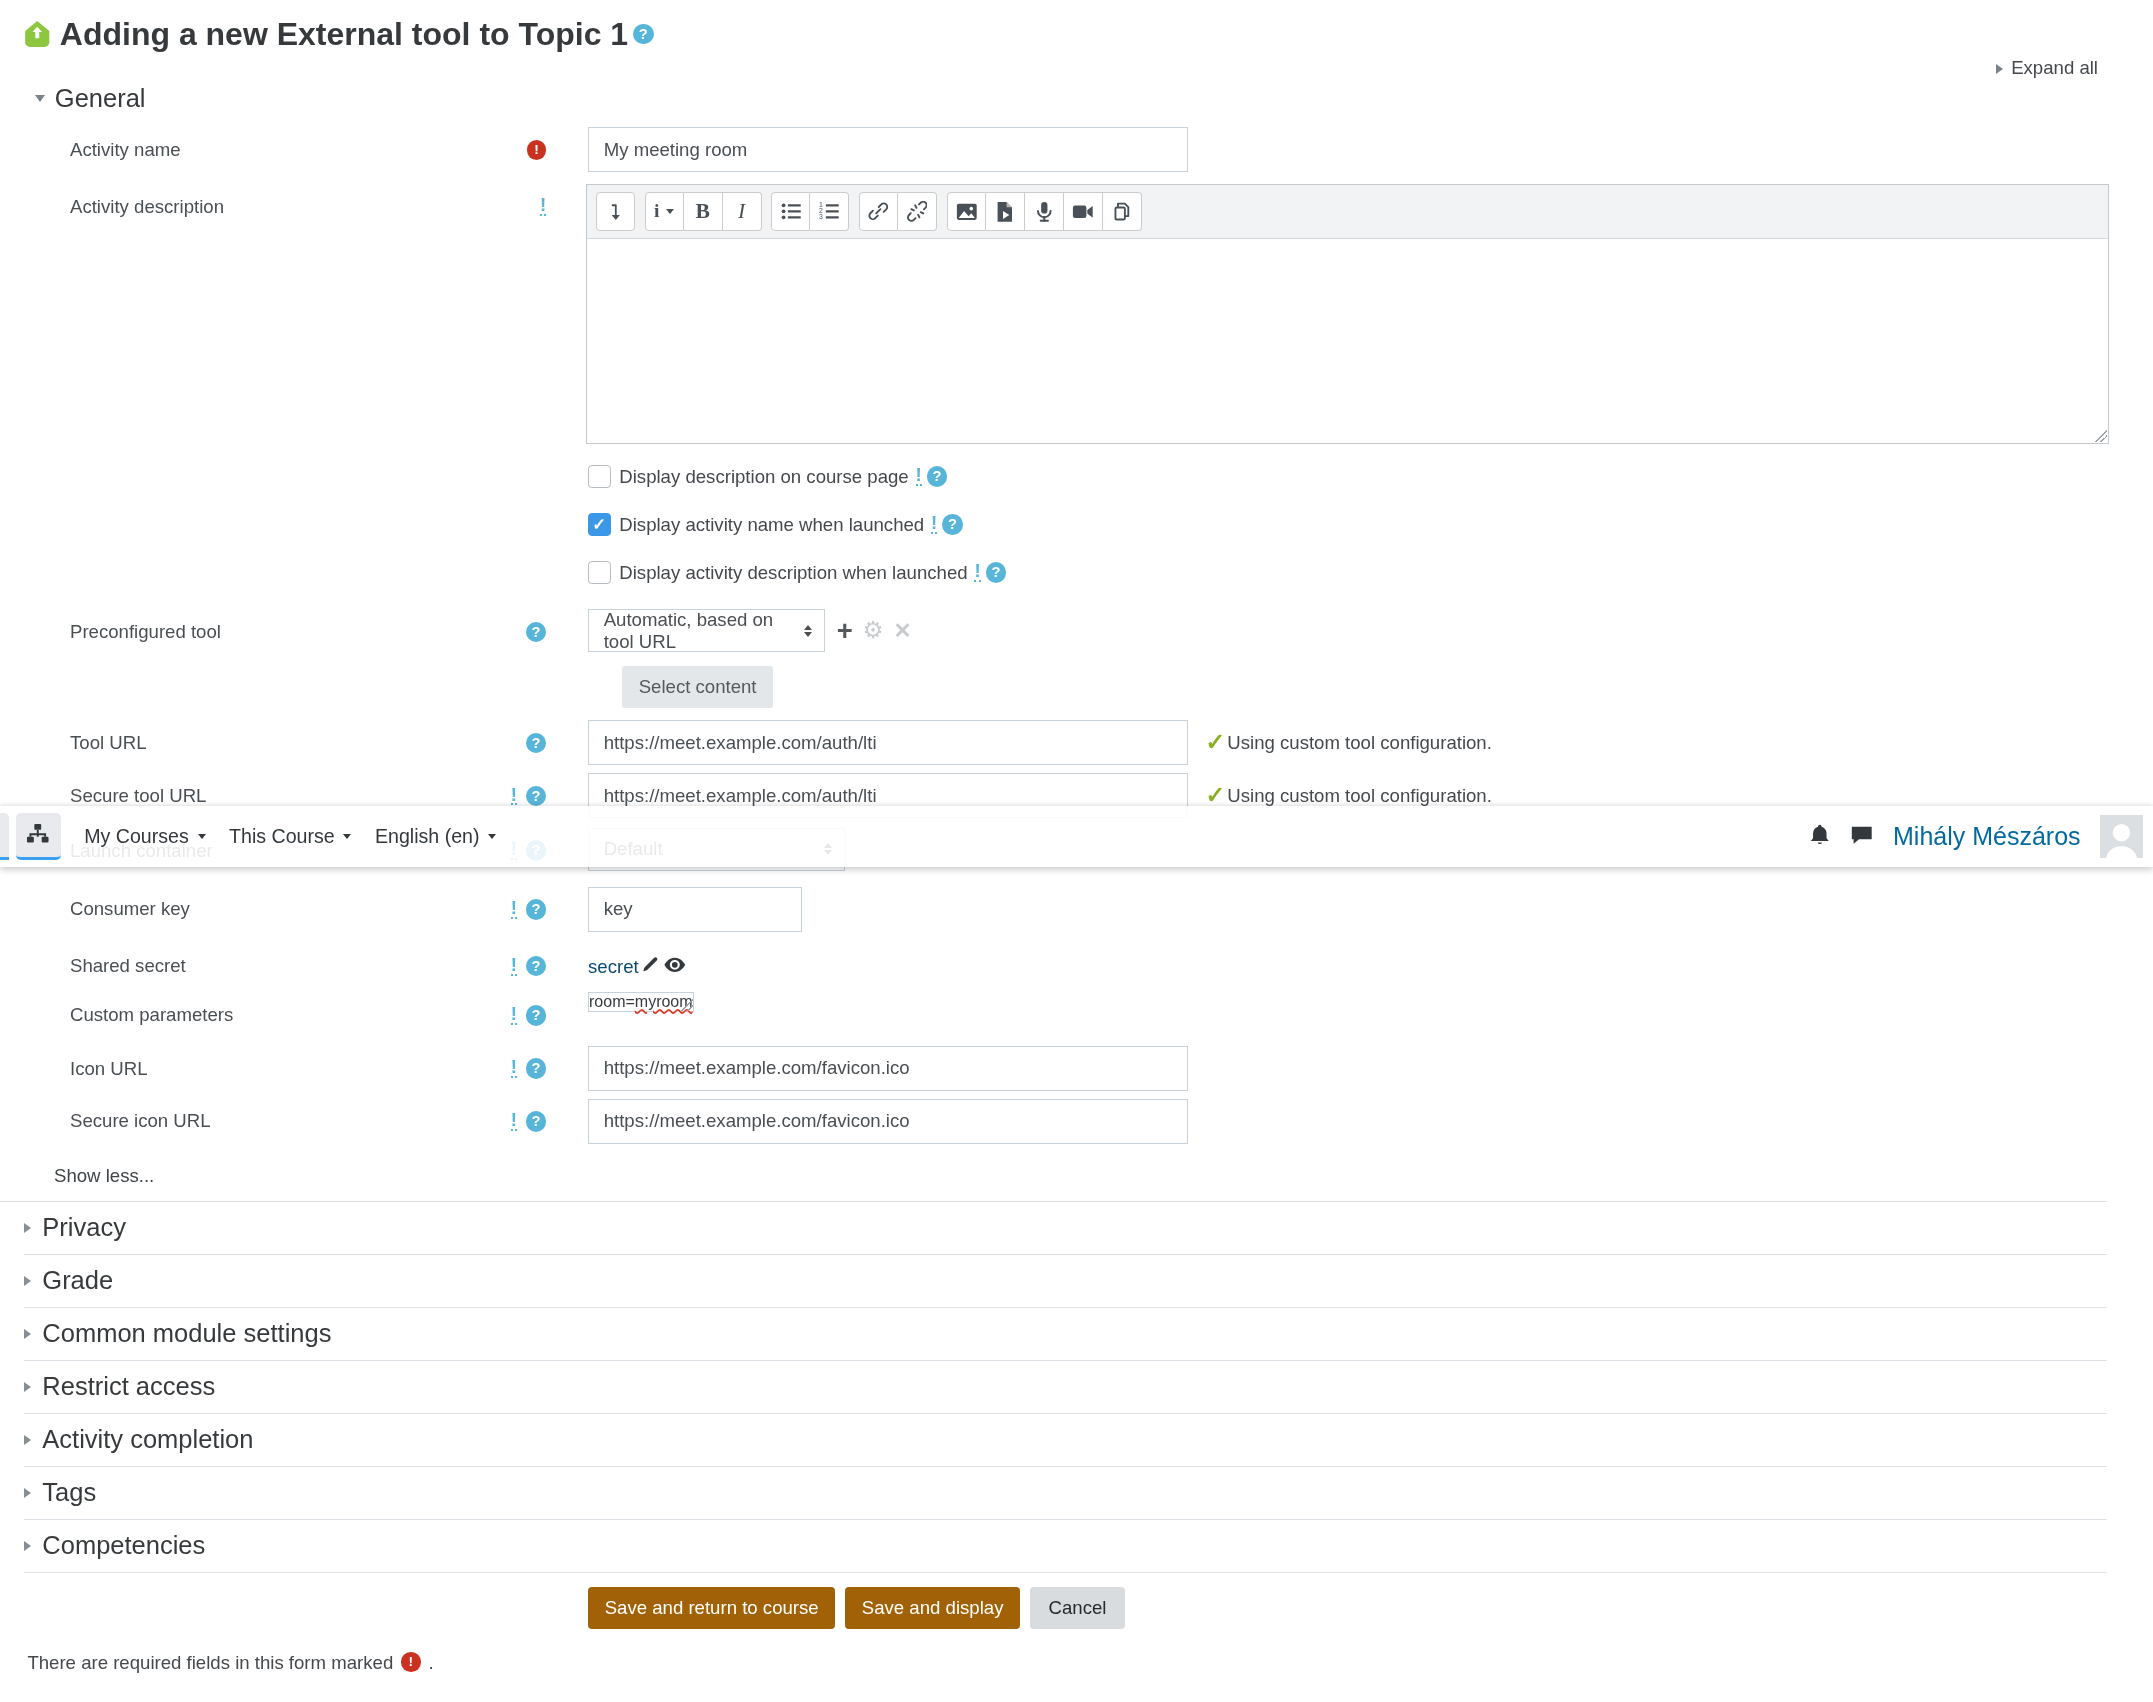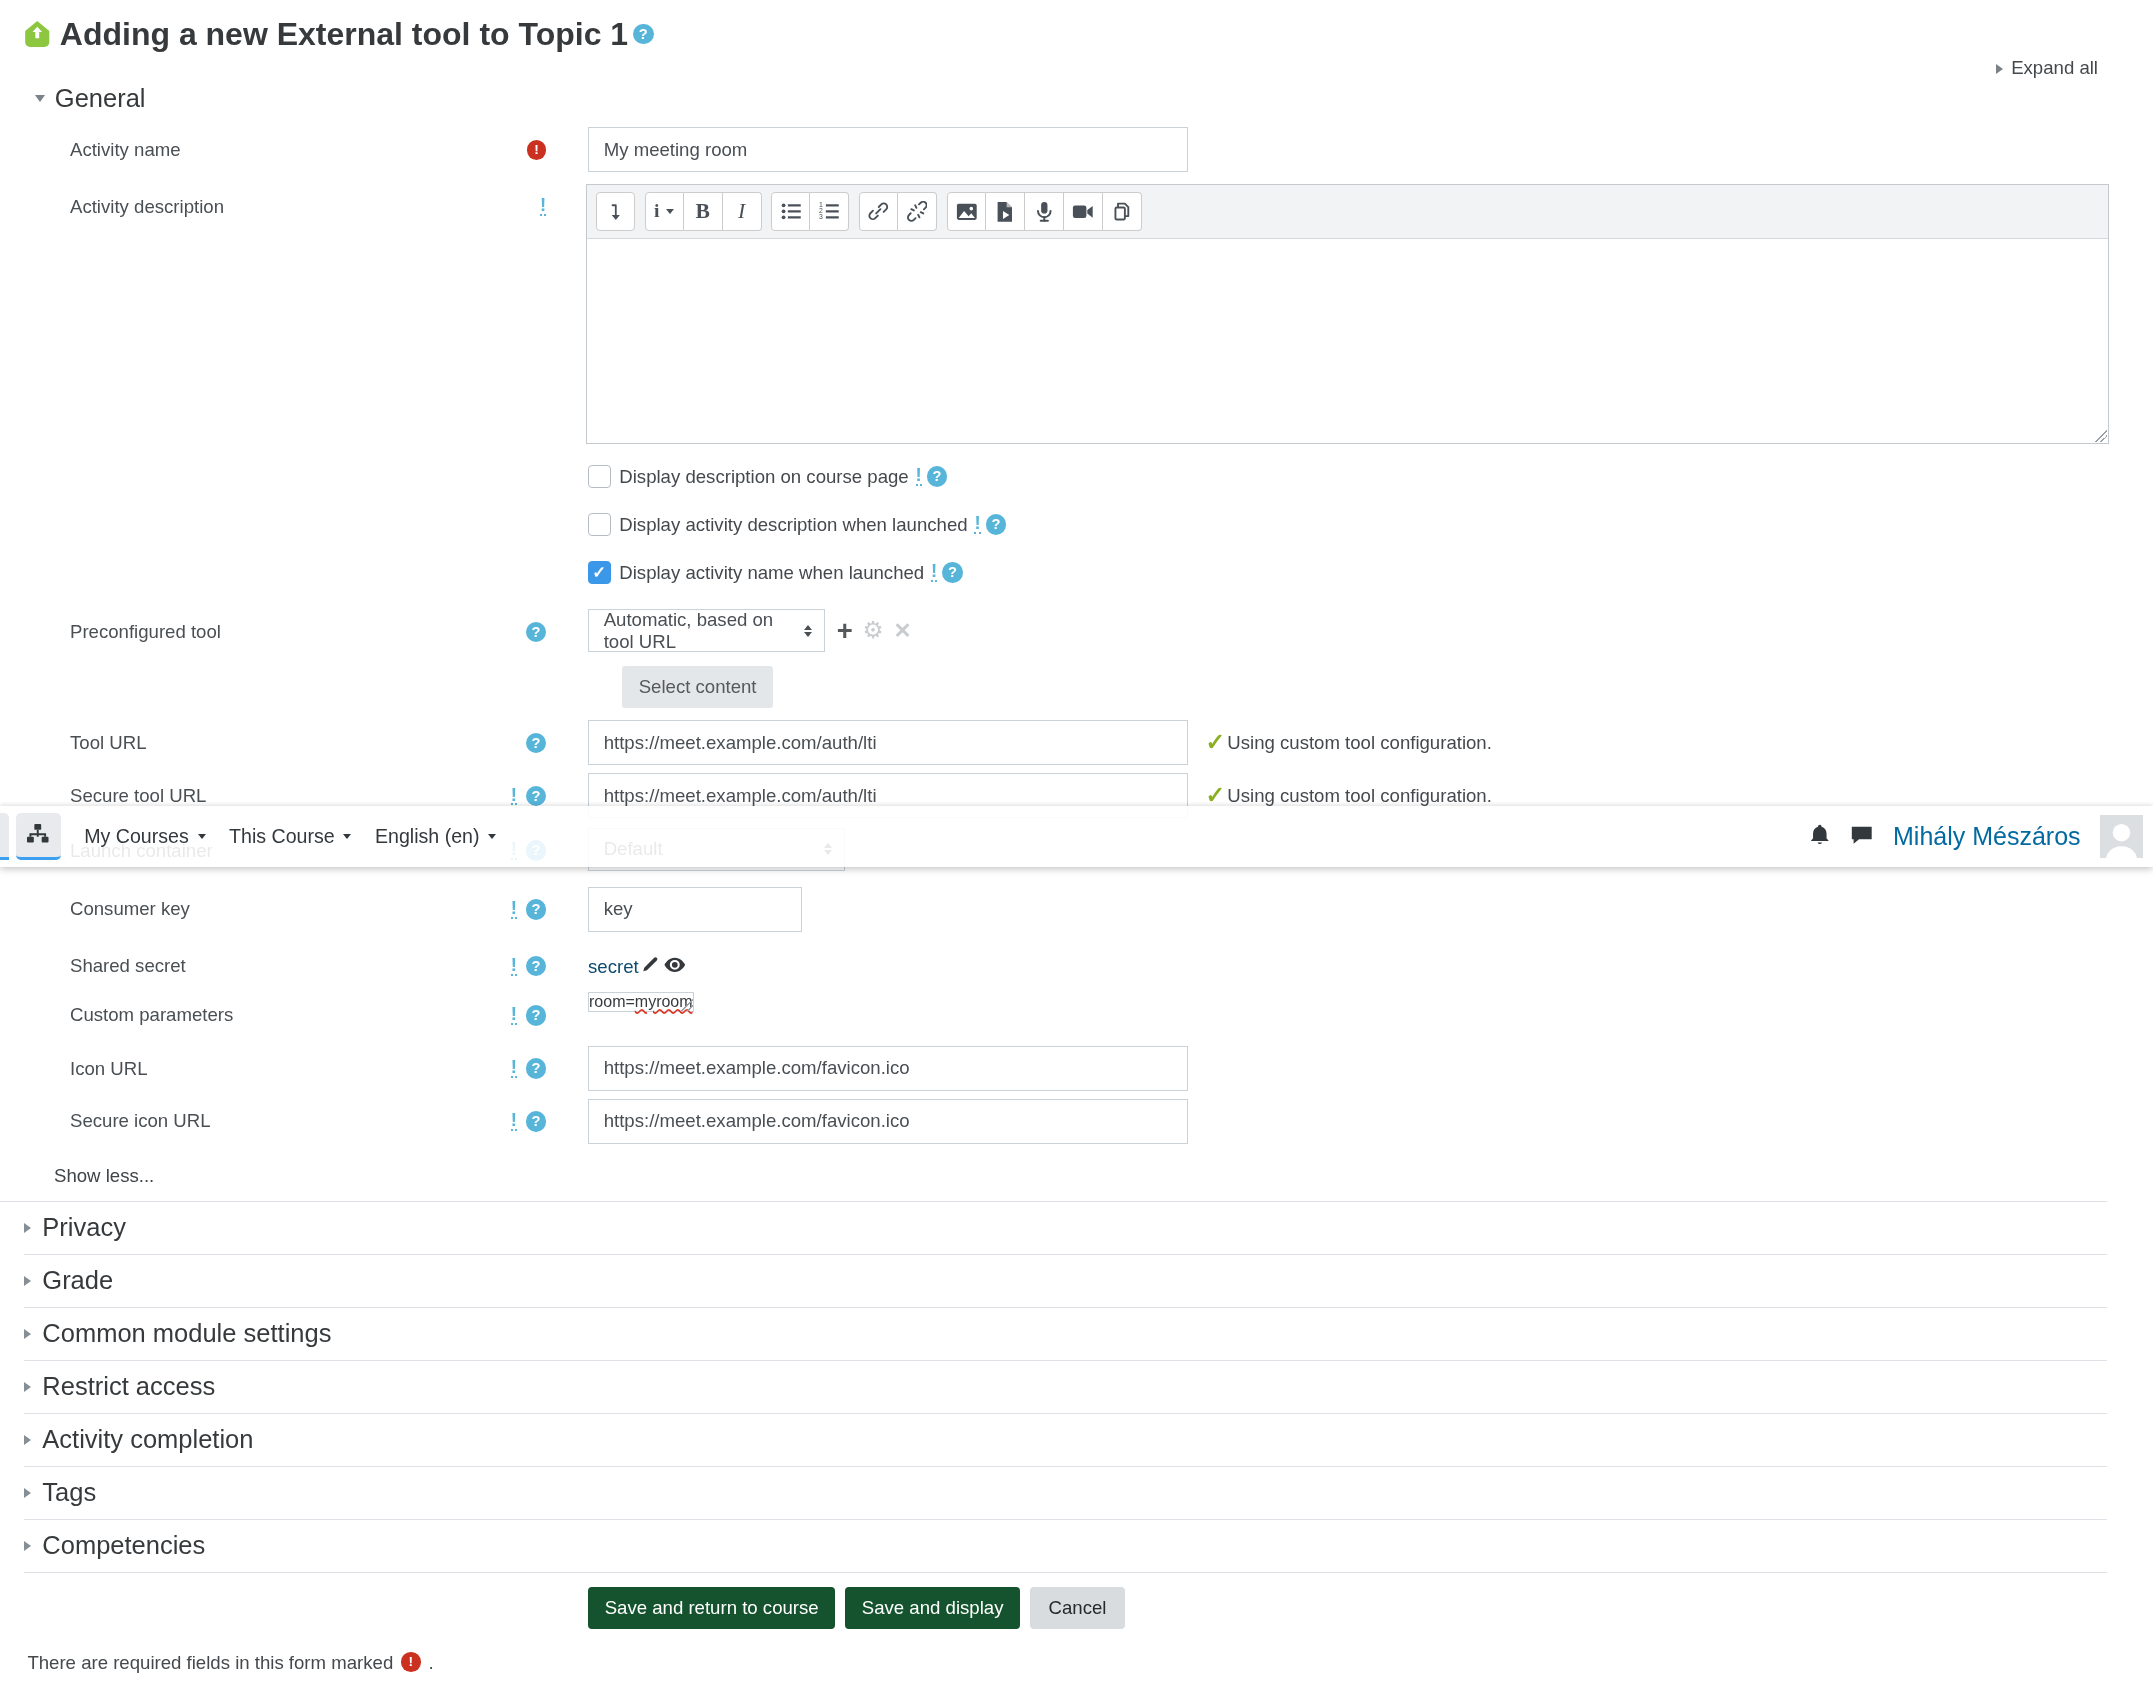--- a/index.html
+++ b/index.html
@@ -106,21 +106,21 @@
   .params-wrap{position:relative;}
   .misspell{text-decoration:underline;text-decoration-style:wavy;text-decoration-color:#e0301e;}
   .show-less{margin:21.6px 0 0 54px;font-size:18.6px;color:#3f4448;cursor:pointer;}
   .divider{border:none;border-top:1px solid #dee2e6;margin:13.7px 46px 0 0;}
 
   .collapsed-section{display:flex;align-items:center;height:52px;margin:0 46px 0 23.5px;
     border-bottom:1px solid #dee2e6;font-size:25.5px;color:#373a3c;cursor:pointer;}
   .collapsed-section .tri-right{margin-right:11.8px;border-left-color:#868e96;}
 
   .actions{display:flex;gap:9.8px;margin:13.7px 0 0 588px;}
-  .btn-dark{background:#14532d;color:#fff;border:none;border-radius:3.9px;height:42px;
+  .btn-dark{background:#a16207;color:#fff;border:none;border-radius:3.9px;height:42px;
     padding:0 16.7px;font-size:18.6px;cursor:pointer;font-family:"Liberation Sans",sans-serif;}
   .btn-light{background:#d9dcdf;color:#24292e;border:none;border-radius:3.9px;height:42px;
     padding:0 18.6px;font-size:18.6px;cursor:pointer;font-family:"Liberation Sans",sans-serif;}
   .req-note{display:flex;align-items:flex-start;margin:23.5px 0 0 27.4px;font-size:18.6px;color:#45494d;gap:7.8px;}
 
   svg .st{fill:none;stroke:#495057;stroke-width:2.2;stroke-linecap:round;stroke-linejoin:round;}
   svg .fl{fill:#495057;}
   svg .dk{fill:#33383d;}
 </style>
 </head>
@@ -274,28 +274,28 @@
 </div>
 
 <div style="margin-top:21.6px;">
   <div class="check-row">
     <span class="cbox"></span>
     <span>Display description on course page</span>
     <span class="warn-icon"></span>
     <span class="help-icon"></span>
   </div>
   <div class="check-row">
+    <span class="cbox checked"></span>
+    <span>Display activity name when launched</span>
+    <span class="warn-icon"></span>
+    <span class="help-icon"></span>
+  </div>
+  <div class="check-row">
     <span class="cbox"></span>
     <span>Display activity description when launched</span>
-    <span class="warn-icon"></span>
-    <span class="help-icon"></span>
-  </div>
-  <div class="check-row">
-    <span class="cbox checked"></span>
-    <span>Display activity name when launched</span>
     <span class="warn-icon"></span>
     <span class="help-icon"></span>
   </div>
 </div>
 
 <div class="frow" style="margin-top:7.8px;">
   <div class="flabel">
       <span>Preconfigured tool</span>
     <span class="licons">
         <span class="help-icon"></span>

